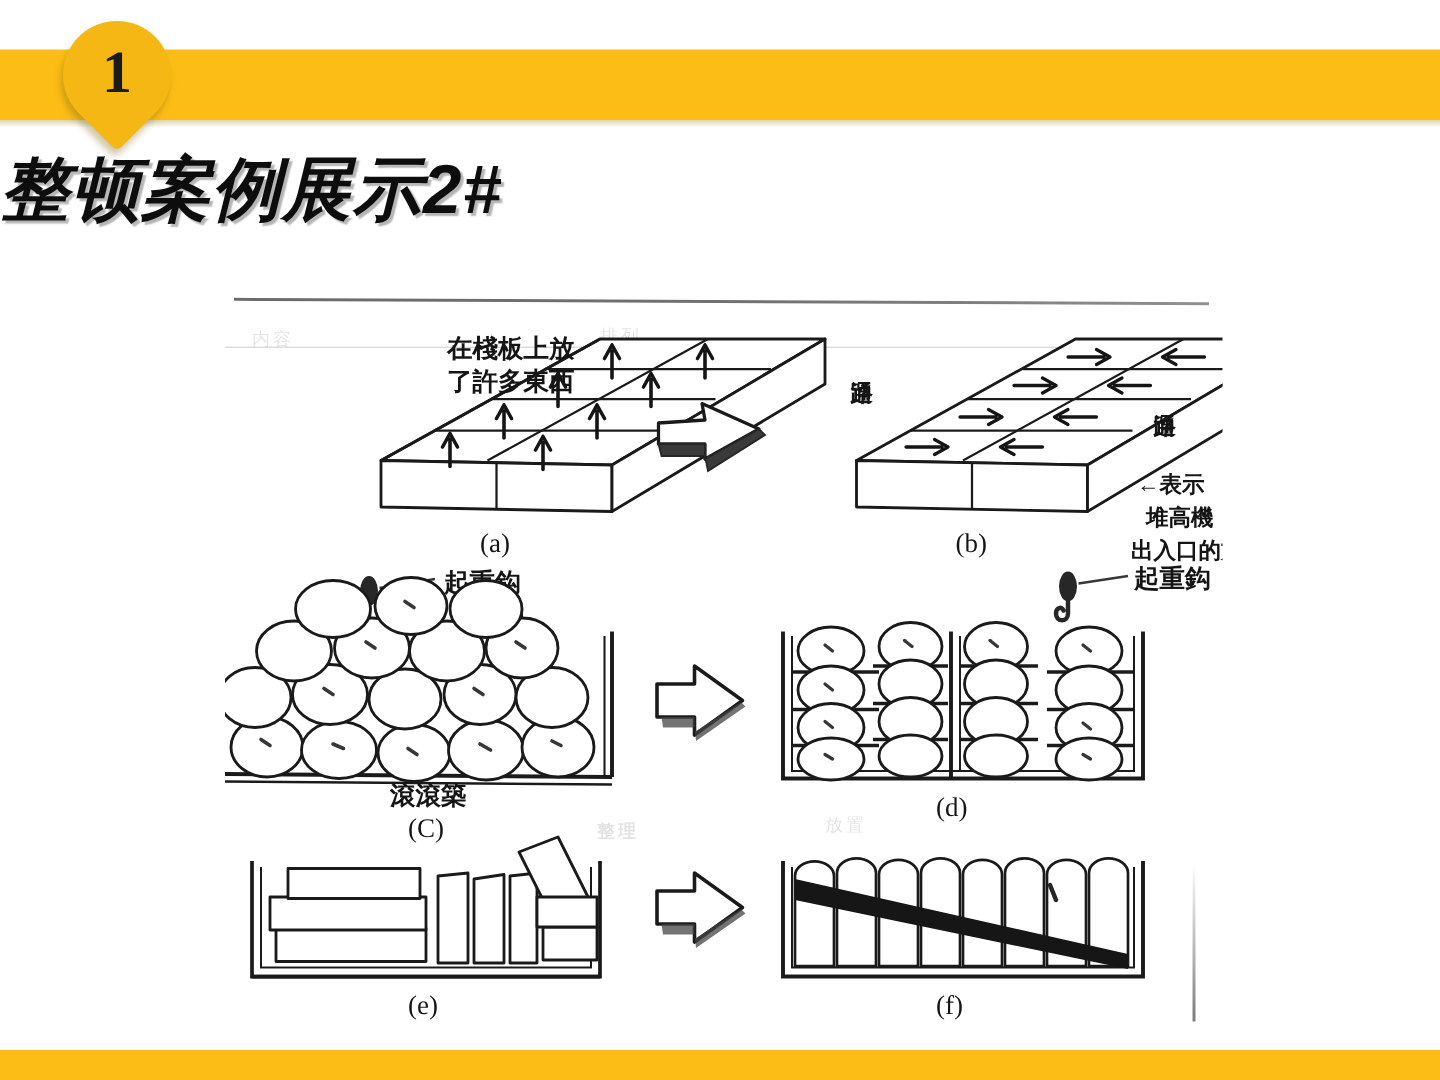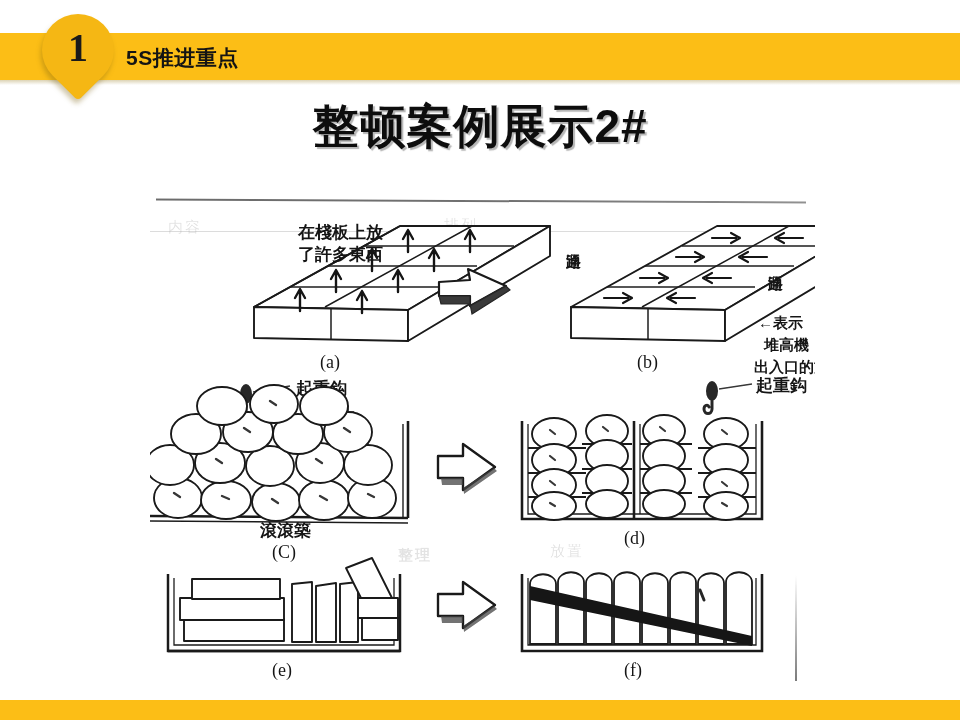--- a/index.html
+++ b/index.html
@@ -41,24 +41,24 @@
   }
   .banner-label{
     position:absolute;left:126px;top:44px;
     font-size:21px;font-weight:bold;color:#141414;
     letter-spacing:.5px;white-space:nowrap;
   }
 
   
   .title{
     position:absolute;left:0;top:96px;width:960px;
-    text-align:center;
     font-size:46px;font-weight:bold;color:#0d0d0d;
     letter-spacing:1px;
     text-shadow:2px 2px 1px rgba(120,120,120,.55);
+    font-style:italic;
   }
 
   
   .footer{
     position:absolute;left:0;top:700px;width:960px;height:20px;
     background:#fcbe16;
   }
 
   
   .figure{
@@ -74,49 +74,48 @@
   .scanline-faint{
     position:absolute;left:0px;top:45px;width:660px;height:1px;
     background:rgba(170,170,170,.45);
   }
   .scanline-right{
     position:absolute;left:645px;top:385px;width:2px;height:110px;
     background:linear-gradient(to bottom,rgba(200,200,200,0),rgba(90,90,90,.8));
   }
   .ghost{
     position:absolute;color:rgba(175,175,175,.40);
-    font-size:15px;letter-spacing:2px;user-select:none;
+    font-size:12px;letter-spacing:2px;user-select:none;
   }
   .fig-svg{position:absolute;left:0;top:0;}
 </style>
 </head>
 <body>
 
 <div class="slide">
 
   <div class="banner"></div>
   <div class="banner-shadow"></div>
 
   <div class="badge">
     <div class="badge-pin"></div>
     <div class="badge-num">1</div>
   </div>
 
-  <div class="banner-label">5S推进重点</div>
 
   <div class="title">整顿案例展示2#</div>
 
   <div class="figure">
 
     <div class="scanline-top"></div>
     <div class="scanline-faint"></div>
     <div class="scanline-right"></div>
 
     <div class="ghost" style="left:18px;top:32px;">内容</div>
-    <div class="ghost" style="left:250px;top:30px;margin-left:44px;">排列</div>
+    <div class="ghost" style="left:250px;top:30px;">排列</div>
     <div class="ghost" style="left:248px;top:360px;font-weight:bold;">整理</div>
     <div class="ghost" style="left:400px;top:356px;">放置</div>
 
     <svg class="fig-svg" width="665" height="500" viewBox="0 0 665 500">
       <defs>
         <g id="upArrow">
           <path d="M0,10 L0,-8 M0,-12 L-5,-3 M0,-12 L5,-3" stroke="#1a1a1a" stroke-width="2.4" fill="none" stroke-linecap="round"></path>
         </g>
         <g id="rArrow">
           <path d="M-13,0 L11,0 M15,0 L6,-5 M15,0 L6,5" stroke="#1a1a1a" stroke-width="2.2" fill="none" stroke-linecap="round"></path>

